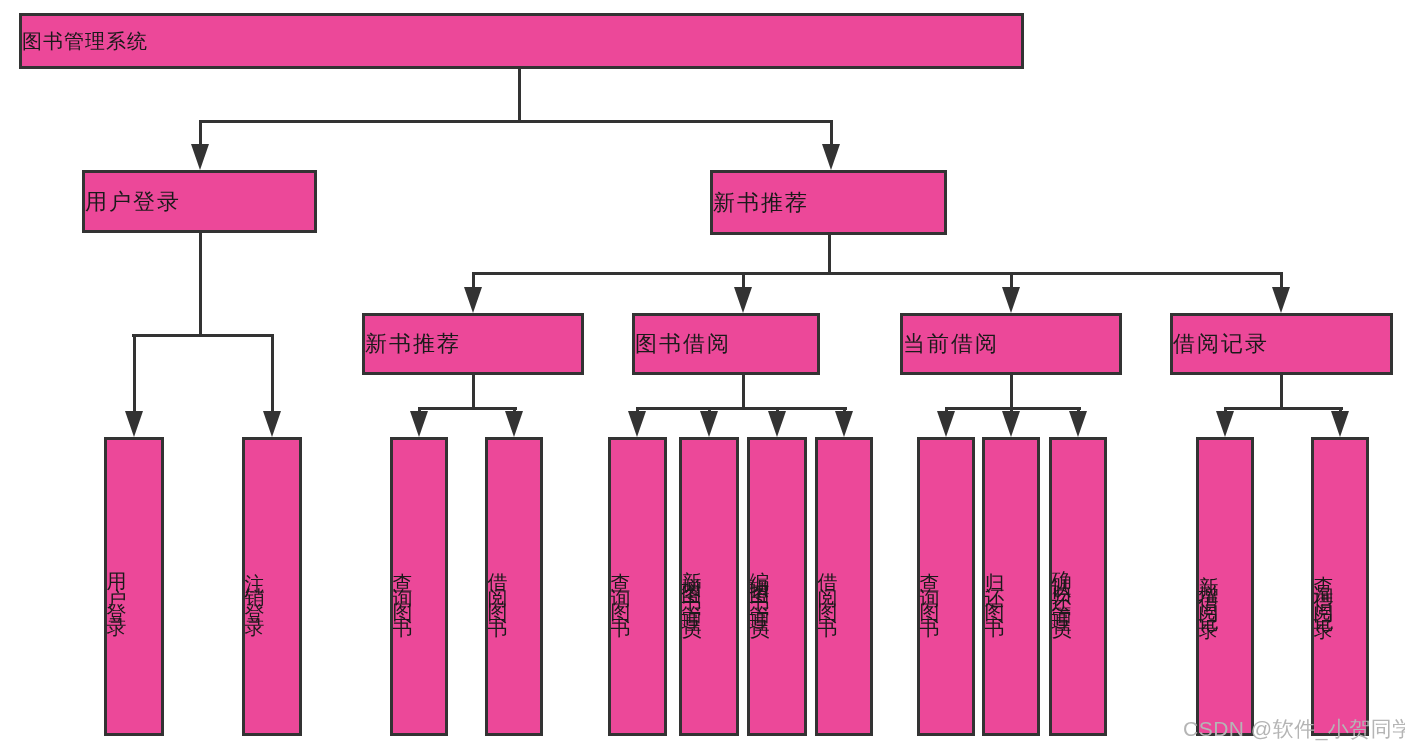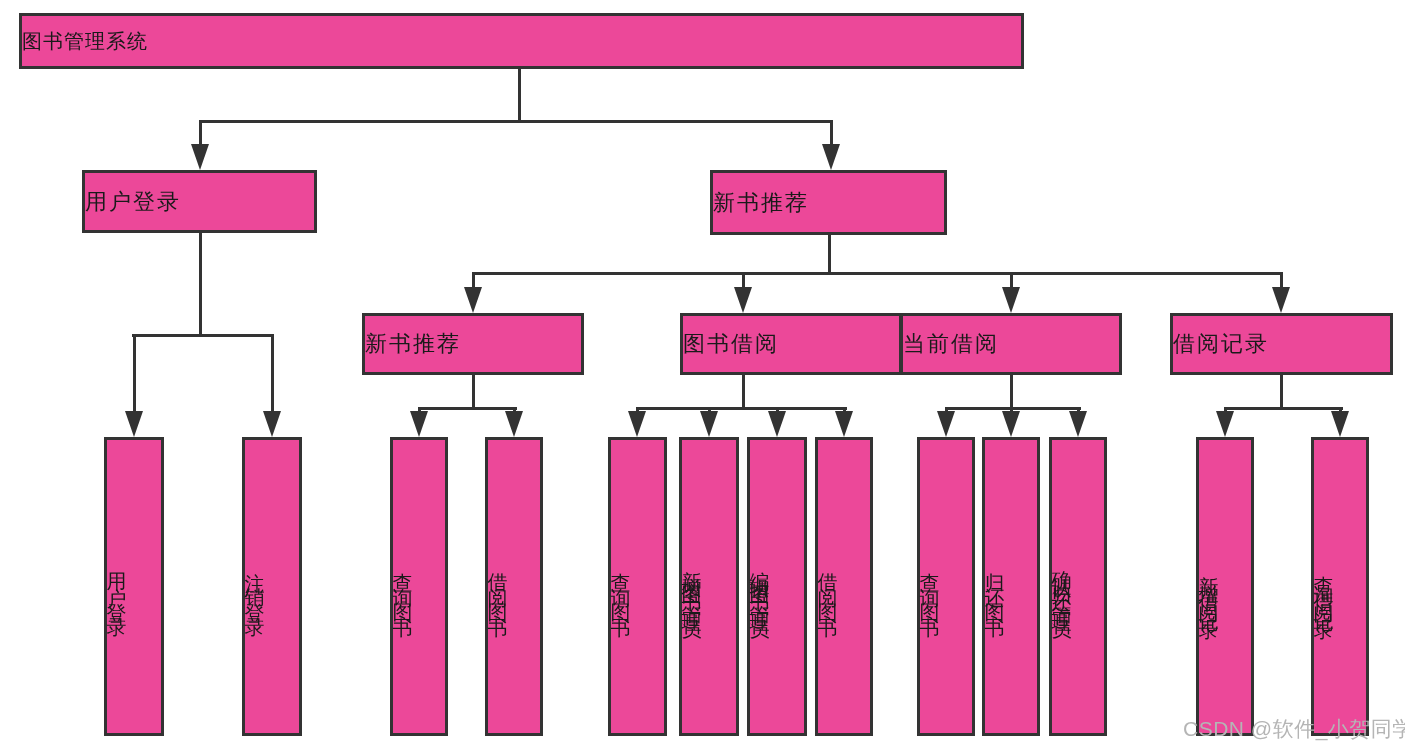--- a/index.html
+++ b/index.html
@@ -67,21 +67,21 @@
   <div class="vline" style="left:1010px;top:272px;width:3px;height:18px;"></div>
   <div class="vline" style="left:1280px;top:272px;width:3px;height:18px;"></div>
   <div class="arrow" style="left:464px;top:287px;"></div>
   <div class="arrow" style="left:734px;top:287px;"></div>
   <div class="arrow" style="left:1002px;top:287px;"></div>
   <div class="arrow" style="left:1272px;top:287px;"></div>
 
   <div class="box" style="left:362px;top:313px;width:222px;height:62px;">
     <span class="h-label">新书推荐</span>
   </div>
-  <div class="box" style="left:632px;top:313px;width:222px;height:62px;margin-left:48px;">
+  <div class="box" style="left:632px;top:313px;width:188px;height:62px;">
     <span class="h-label">图书借阅</span>
   </div>
   <div class="box" style="left:1170px;top:313px;width:223px;height:62px;">
     <span class="h-label">借阅记录</span>
   </div>
   <div class="box" style="left:900px;top:313px;width:222px;height:62px;">
     <span class="h-label">当前借阅</span>
   </div>
 
   <div class="vline" style="left:472px;top:375px;width:3px;height:35px;"></div>

